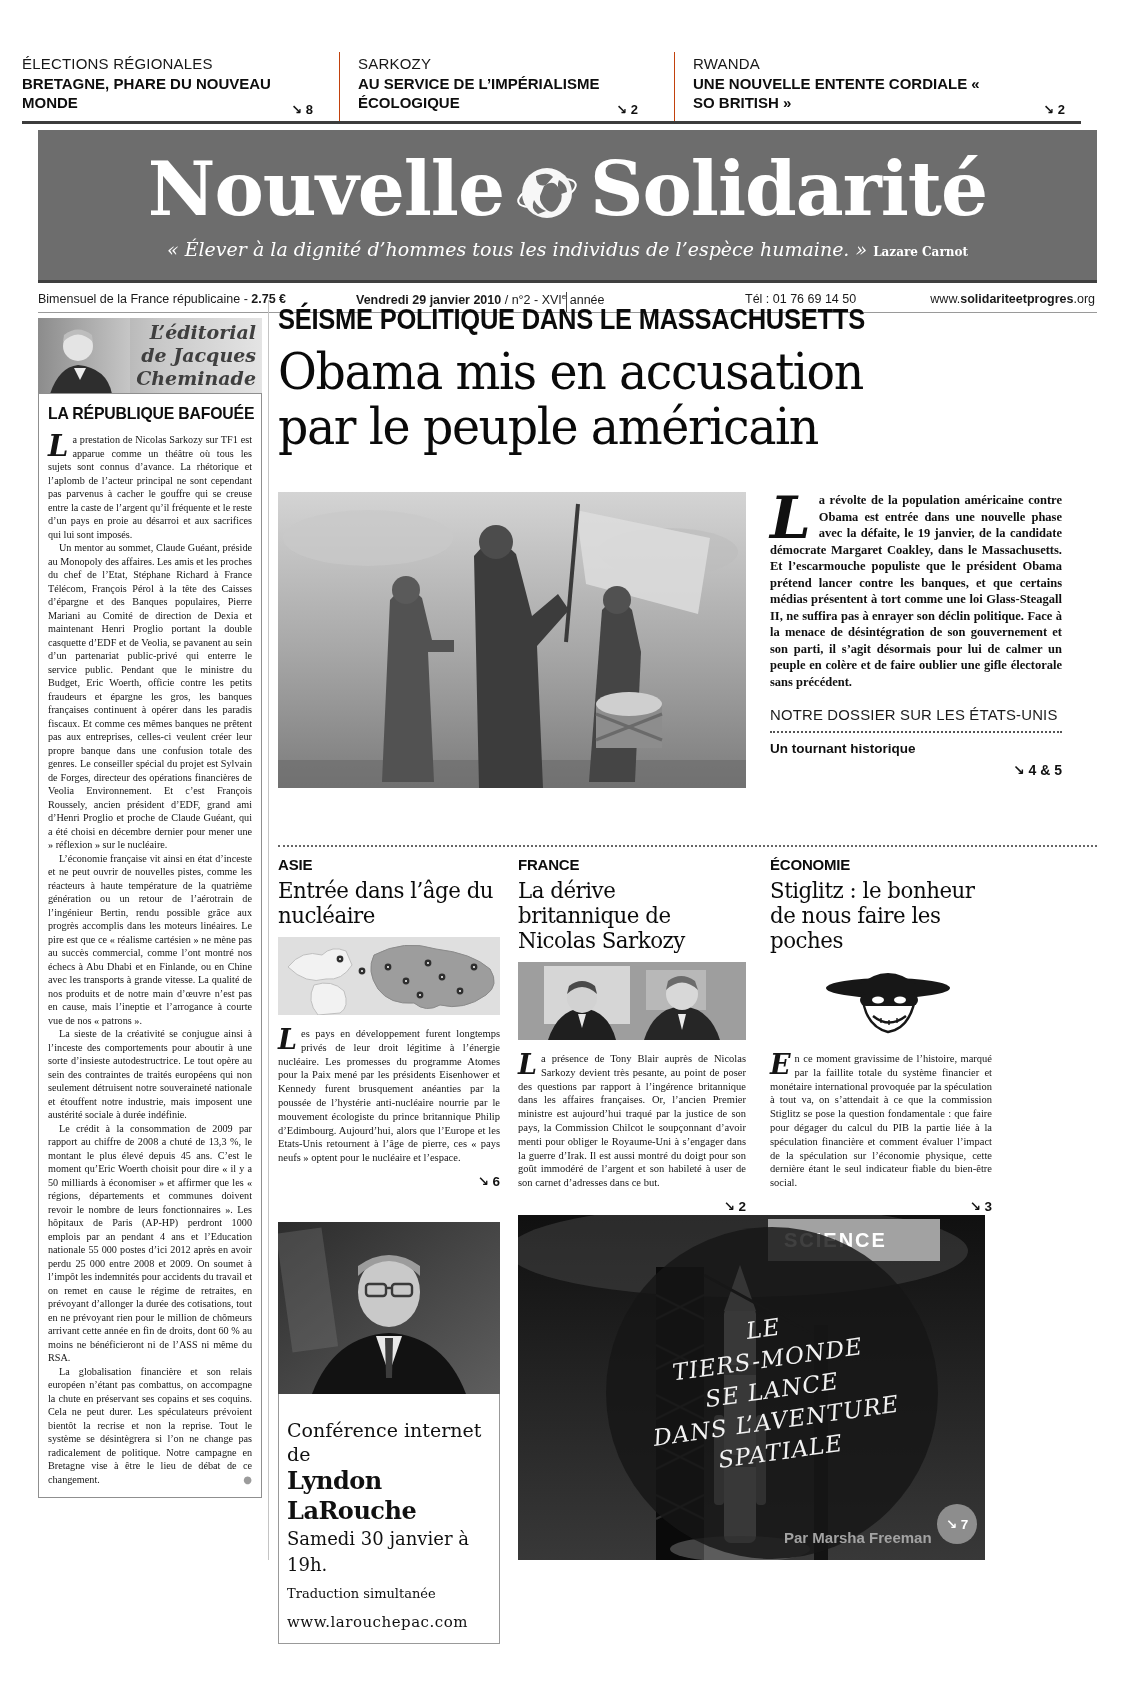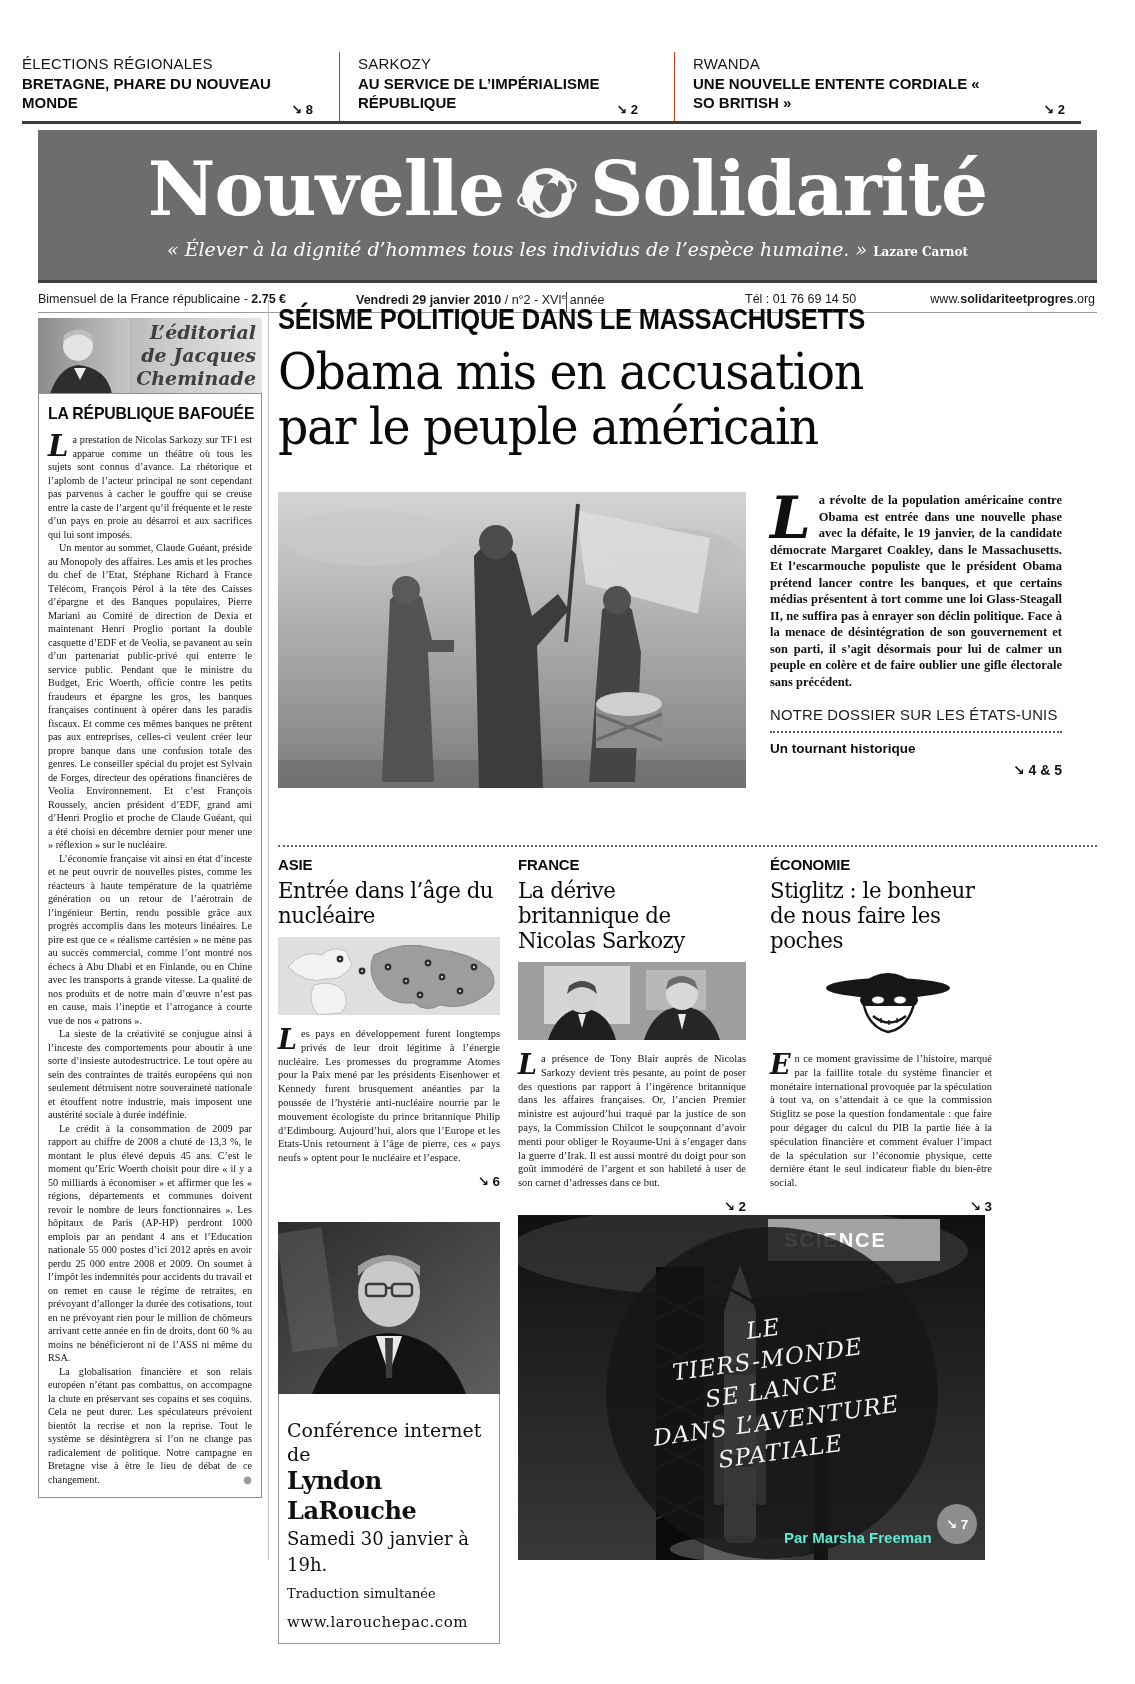--- a/index.html
+++ b/index.html
@@ -136,41 +136,41 @@
   .sci-tab { position:absolute; left:250px; top:4px; width:172px; height:42px;
     background:#a2a2a2; color:#fff; font-family:"Liberation Sans", sans-serif;
     font-weight:700; font-size:20px; letter-spacing:2px; line-height:42px;
     padding-left:16px; }
   .sci-circle { position:absolute; left:88px; top:12px; width:332px; height:332px;
     border-radius:50%; background:rgba(22,22,22,.82); }
   .sci-title { position:absolute; left:0; right:0; top:86px; text-align:center;
     transform:rotate(-8deg); font-family:"DejaVu Serif", serif; font-style:italic;
     font-size:23px; line-height:31px; letter-spacing:1px; color:#f2f2f2; }
   .sci-title span { display:block; }
-  .sci-byline { position:absolute; left:266px; bottom:14px; color:#5eead4;
+  .sci-byline { position:absolute; left:266px; bottom:14px; color:#a3a3a3;
     font-family:"Liberation Sans", sans-serif; font-weight:700; font-size:15px; }
   .sci-page { position:absolute; right:8px; bottom:16px; width:40px; height:40px;
     border-radius:50%; background:#8d8d8d; color:#fff; text-align:center;
     line-height:40px; font-family:"Liberation Sans", sans-serif; font-weight:700;
     font-size:13.5px; }
 </style>
 </head>
 <body>
 
 <div id="page">
 
   <div class="abs teasers">
     <div class="teaser t1">
       <div class="kicker">ÉLECTIONS RÉGIONALES</div>
       <div class="title">BRETAGNE, PHARE DU NOUVEAU MONDE</div>
       <div class="pageref"><span class="arrow">↘</span> <span>8</span></div>
     </div>
     <div class="teaser t2">
       <div class="kicker">SARKOZY</div>
-      <div class="title">AU SERVICE DE L’IMPÉRIALISME RÉPUBLIQUE</div>
+      <div class="title">AU SERVICE DE L’IMPÉRIALISME ÉCOLOGIQUE</div>
       <div class="pageref"><span class="arrow">↘</span> <span>2</span></div>
     </div>
     <div class="teaser t3">
       <div class="kicker">RWANDA</div>
       <div class="title">UNE NOUVELLE ENTENTE CORDIALE « SO BRITISH »</div>
       <div class="pageref"><span class="arrow">↘</span> <span>2</span></div>
     </div>
   </div>
 
   <div class="abs masthead">

